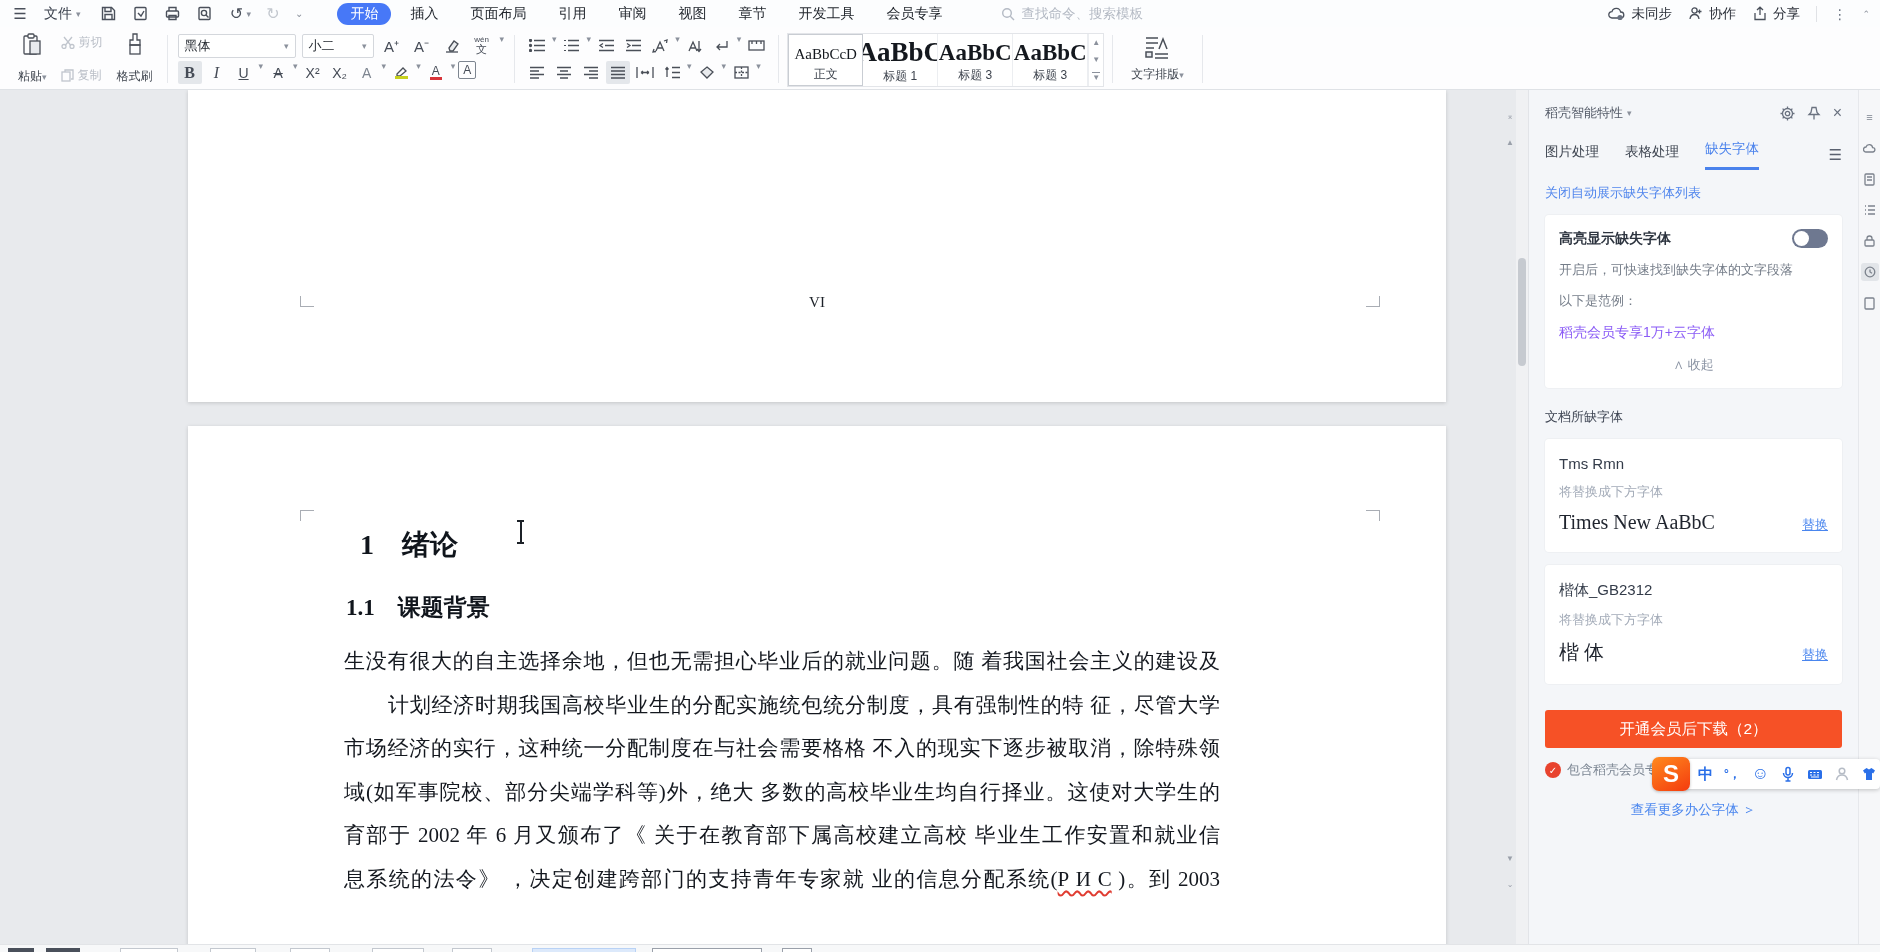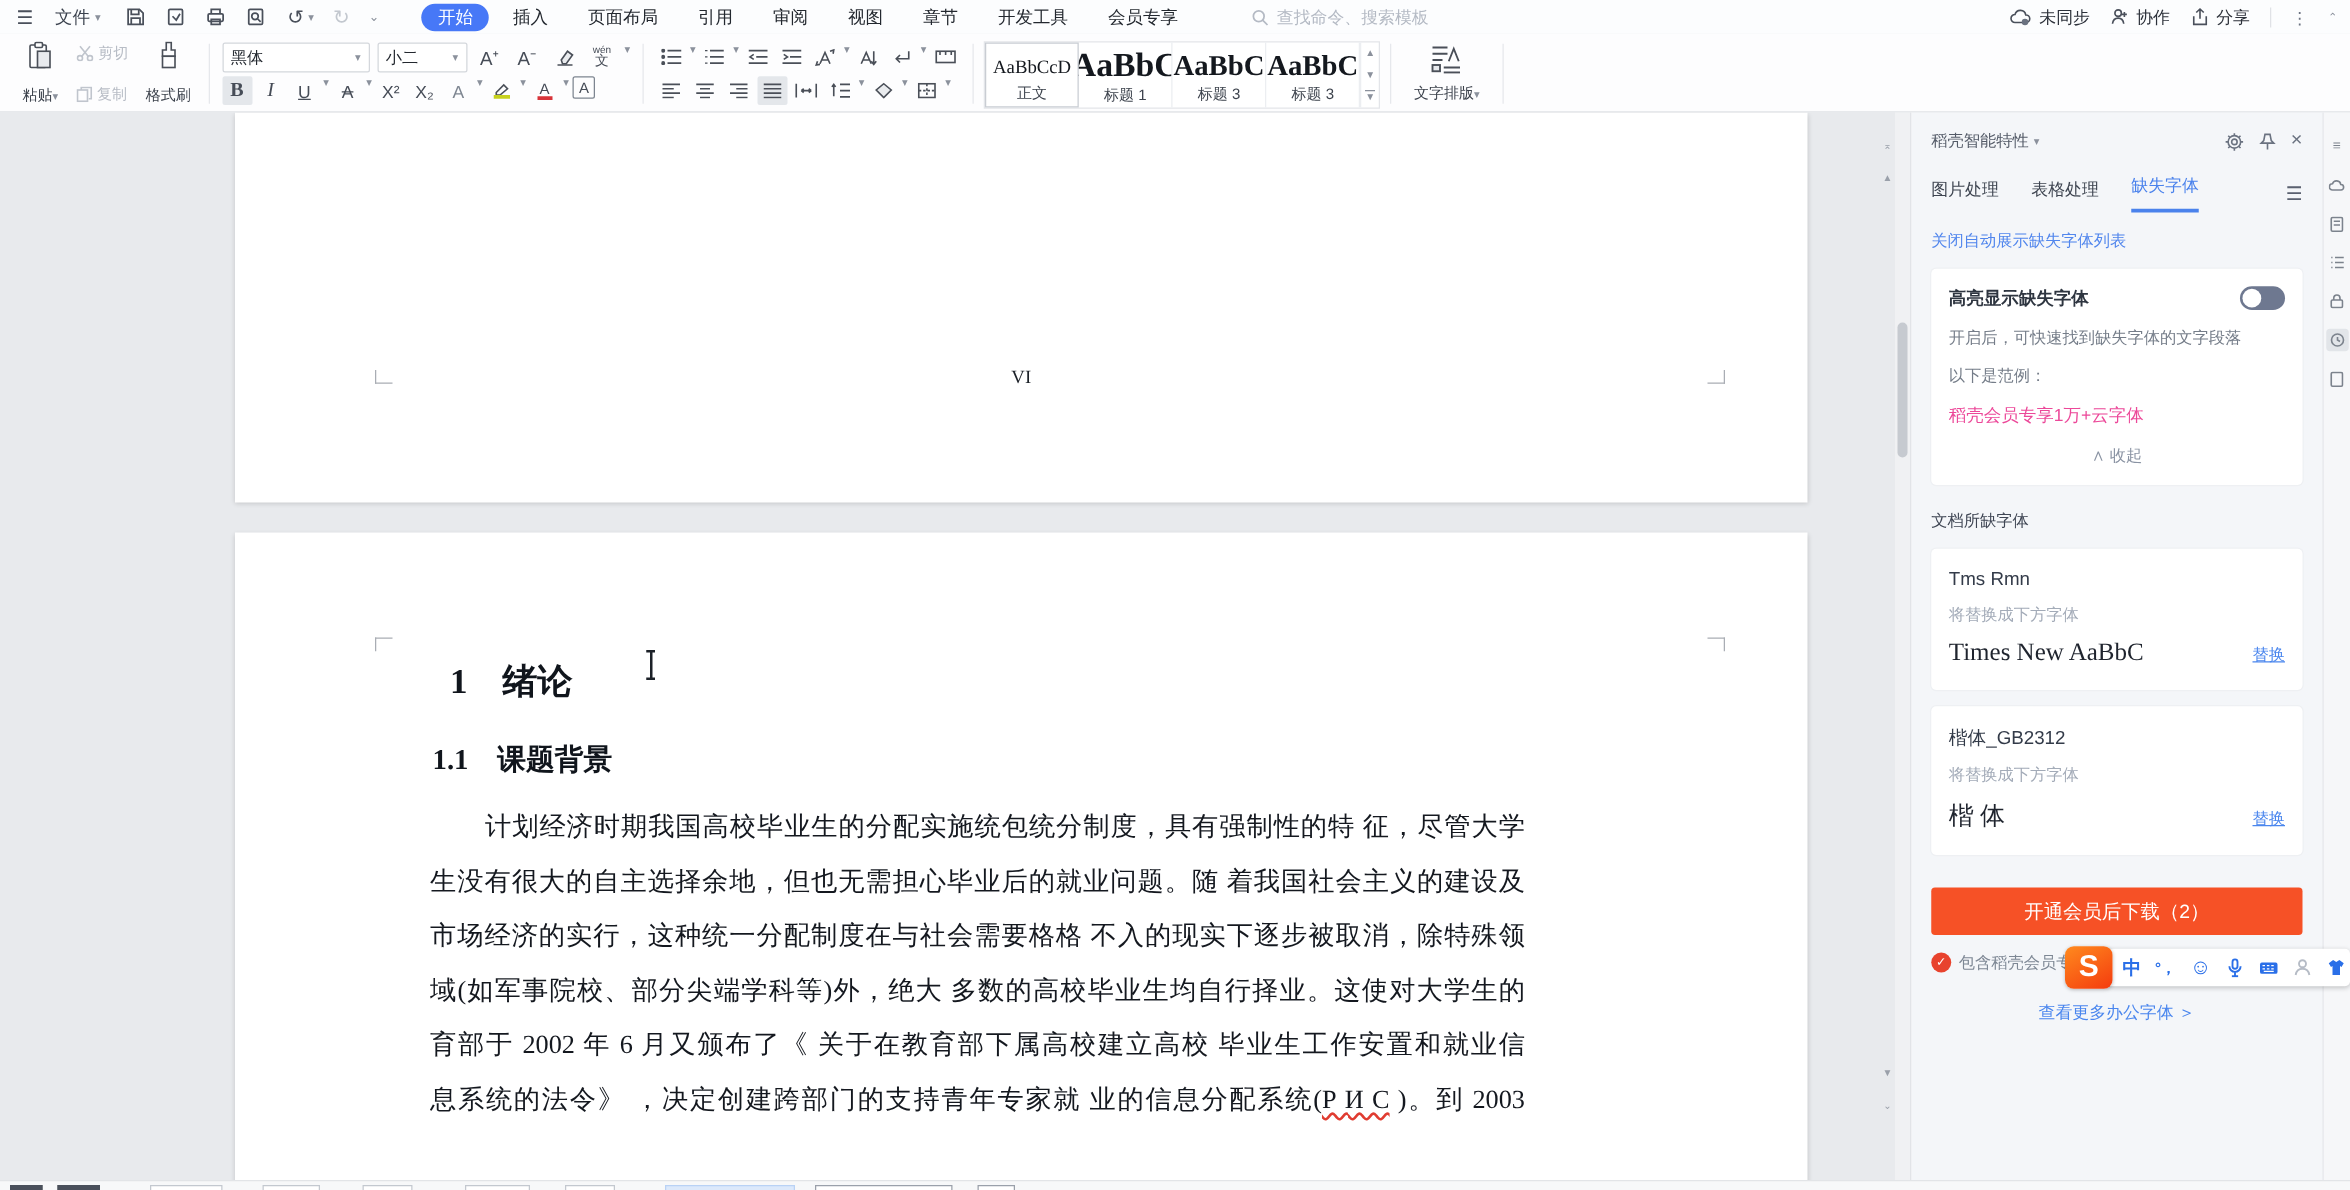--- a/index.html
+++ b/index.html
@@ -88,21 +88,21 @@
   .sb-tab { color:#3d4450; padding-bottom:9px; font-size:13.5px; }
   .sb-tab.active { color:#4a82ec; border-bottom:3px solid #4a82ec; }
   #sb-tab-more { margin-left:auto; color:#5a6170; font-size:15px; padding-bottom:6px; }
   .sb-link { color:#5186ed; margin-top:14px; }
   .card { background:#fff; border-radius:4px; padding:14px; margin-top:13px; box-shadow:0 0 0 1px #eef0f3; }
   #hl-row { display:flex; align-items:center; }
   #hl-title { font-weight:bold; color:#2e3540; font-size:14px; }
   .toggle { margin-left:auto; width:36px; height:19px; border-radius:10px; background:#6e7890; position:relative; }
   .toggle .knob { position:absolute; left:2px; top:2px; width:15px; height:15px; border-radius:50%; background:#fff; }
   .gtxt { color:#757d89; margin-top:13px; }
-  #hl-example { color:#ec4899; margin-top:14px; font-size:14px; }
+  #hl-example { color:#8b5cf6; margin-top:14px; font-size:14px; }
   #collapse { text-align:center; color:#8a93a3; margin-top:14px; }
   #missing-label { color:#3f4654; margin-top:20px;font-family:Liberation Mono, monospace; }
   .fname { color:#333b49; font-size:15px; }
   .fhint { color:#a3abb8; margin-top:11px; }
   .frow { display:flex; align-items:baseline; margin-top:10px; }
   .frepl { font-family:"Liberation Serif", serif; font-size:20px; color:#1f242e; }
   .flink { margin-left:auto; color:#4a86ee; text-decoration:underline; }
   #dl-btn { margin-top:26px; width:100%; height:38px; background:#f65126; color:#fff; border:none;
     border-radius:3px; font-size:15.5px; font-family:inherit; }
   #vip-note { display:flex; align-items:center; gap:6px; margin-top:13px; color:#7d8794; }
@@ -462,22 +462,22 @@
     <span class="cmark cm-bl" style="left:112px;top:206px;"></span>
     <span class="cmark cm-br" style="right:66px;top:206px;"></span>
     <div id="pagenum">VI</div>
   </div>
   <div class="page" id="page2">
     <span class="cmark cm-tl" style="left:112px;top:84px;"></span>
     <span class="cmark cm-tr" style="right:66px;top:84px;"></span>
     <div id="h1">1　绪论</div>
     <div id="h2">1.1　课题背景</div>
     <div id="bodytext">
+      <div class="dline">生没有很大的自主选择余地，但也无需担心毕业后的就业问题。随 着我国社会主义的建设及</div>
       <div class="dline first">计划经济时期我国高校毕业生的分配实施统包统分制度，具有强制性的特 征，尽管大学</div>
-      <div class="dline">生没有很大的自主选择余地，但也无需担心毕业后的就业问题。随 着我国社会主义的建设及</div>
       <div class="dline">市场经济的实行，这种统一分配制度在与社会需要格格 不入的现实下逐步被取消，除特殊领</div>
       <div class="dline">域(如军事院校、部分尖端学科等)外，绝大 多数的高校毕业生均自行择业。这使对大学生的</div>
       <div class="dline">育部于 2002 年 6 月又颁布了《 关于在教育部下属高校建立高校 毕业生工作安置和就业信</div>
       <div class="dline"><span>息系统的法令》 ，决定创建跨部门的支持青年专家就 业的信息分配系统(</span><span class="wavy">Р И С</span><span> )。到 2003</span></div>
     </div>
   </div>
   <div id="ibeam">
       <span></span>
     </div>
   <span class="scroll-glyph" style="left:1504px;top:22px;">⌅</span>

